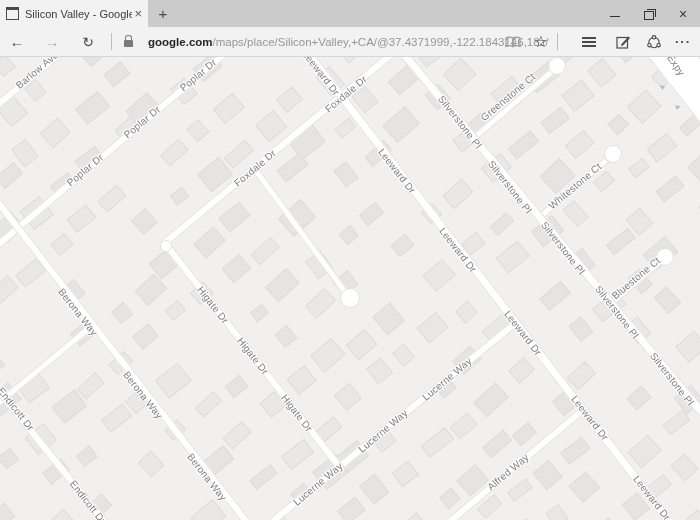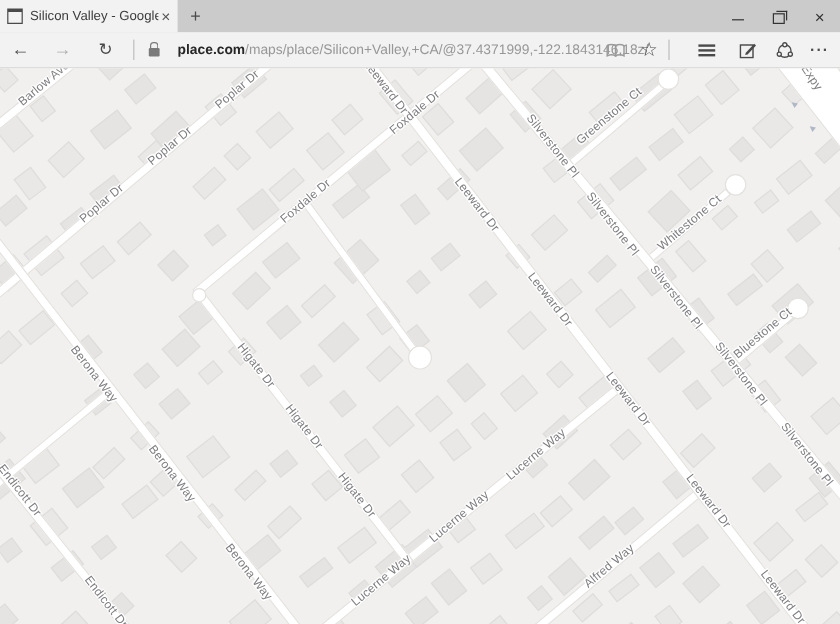--- a/index.html
+++ b/index.html
@@ -74,21 +74,21 @@
     </div>
   </div>
 
   <div class="navbar">
     <span class="nicon" style="left:8px;width:18px;font-size:15px;">←</span>
     <span class="nicon" style="left:43px;width:18px;font-size:15px;color:#aeaeae;">→</span>
     <span class="nicon" style="left:79px;width:18px;font-size:14px;">↻</span>
     <span class="vdiv" style="left:111px;"></span>
     <span class="lock" style="left:124px;"></span>
     <span class="url">
-        <span class="host">place.com</span>
+        <span class="host">google.com</span>
         <span class="path">/maps/place/Silicon+Valley,+CA/@37.4371999,-122.1843146,18z/</span>
       </span>
 
     <span class="nicon" style="left:502px;width:22px;">
       <svg class="ic" width="16" height="12" viewBox="0 0 16 12">
         <path d="M1 2 Q4.5 0.2 8 2 V10.5 Q4.5 8.7 1 10.5 Z" fill="none" stroke="#9a9a9a" stroke-width="1.2"></path>
         <path d="M15 2 Q11.5 0.2 8 2 V10.5 Q11.5 8.7 15 10.5 Z" fill="none" stroke="#9a9a9a" stroke-width="1.2"></path>
       </svg>
     </span>
     <span class="nicon" style="left:530px;width:22px;font-size:16px;">☆</span>

